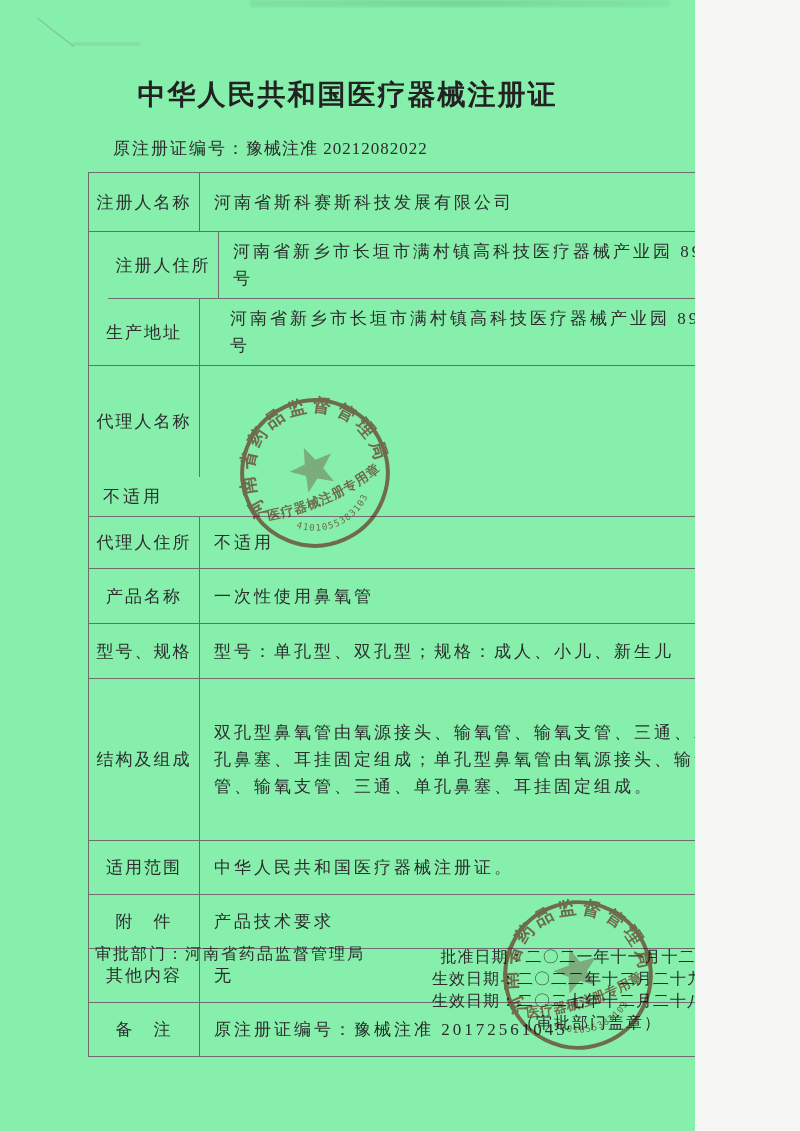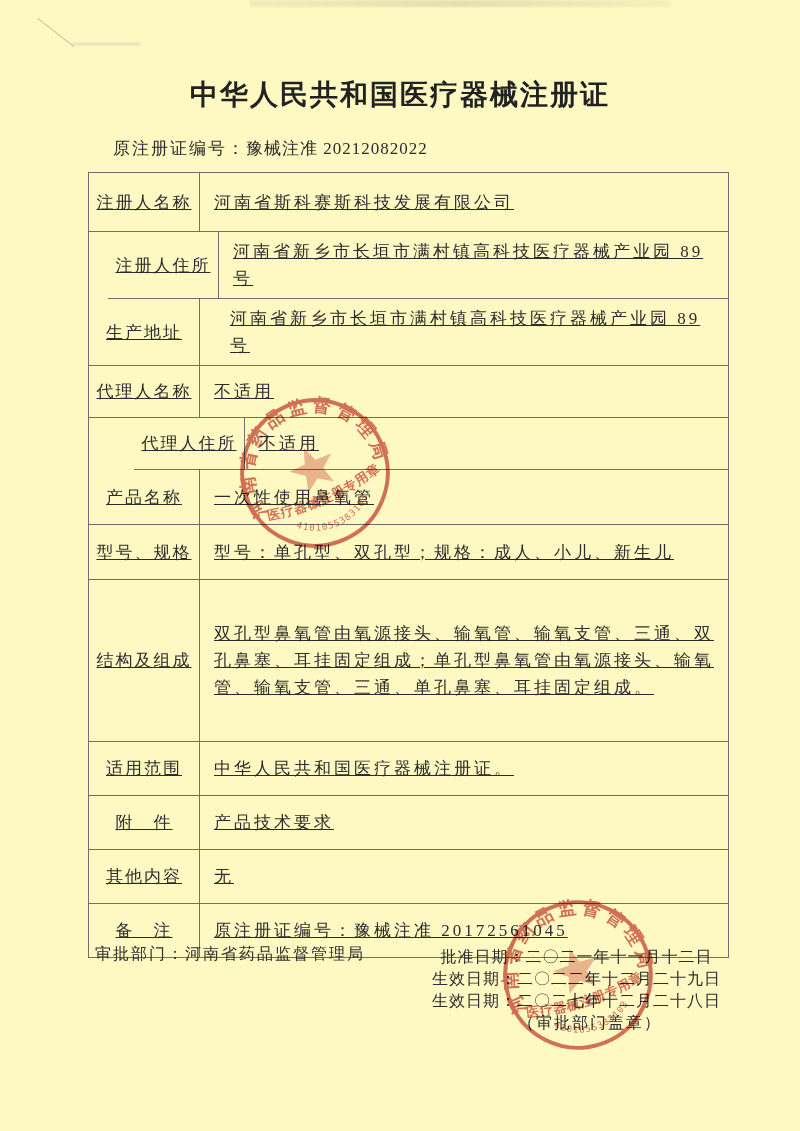--- a/index.html
+++ b/index.html
@@ -2,22 +2,22 @@
 <html><head>
 <meta charset="utf-8">
 <style>
   * { margin:0; padding:0; box-sizing:border-box; }
   html,body { width:800px; height:1131px; }
   body {
     font-family: "Liberation Serif", "DejaVu Serif", serif;
     background:#f6f6f4;
   }
   .page {
-    position:relative; width:800px; height:1131px;
-    background:#fef9c3; overflow:hidden; color:#2b2b2b;
+    position:relative; width:695px; height:1131px;
+    background:#86efac; overflow:hidden; color:#2b2b2b;
   }
   
   .artifact-diag {
     position:absolute; left:38px; top:18px; width:46px; height:1px;
     background:rgba(120,120,120,.45); transform:rotate(38deg); transform-origin:left top;
   }
   .artifact-smudge {
     position:absolute; left:72px; top:43px; width:68px; height:2px;
     background:rgba(140,140,140,.30); filter:blur(1px);
   }
@@ -33,29 +33,28 @@
   }
   .cert-no {
     position:absolute; top:137px; left:113px;
     font-size:17px; letter-spacing:2px; color:#2d2d2d;
   }
   .cert-no .num { letter-spacing:1px; }
 
   .cert-table {
     position:absolute; left:88px; top:172px; width:641px;
     border:1px solid #6e6e6e;
-    text-decoration:underline;
   }
   .row { display:flex; min-height:54px; border-bottom:1px solid #6e6e6e; }
   .row:last-child { border-bottom:none; }
   .row:nth-child(1) { min-height:59px; }
   .row:nth-child(2) { min-height:56px;margin-left:19px; }
   .row:nth-child(3) { min-height:56px;gap:16px; }
-  .row:nth-child(4) { min-height:52px; }
-  .row:nth-child(5) { min-height:52px;margin-left:45px; }
+  .row:nth-child(4) { min-height:52px;flex-direction:column; }
+  .row:nth-child(5) { min-height:52px; }
   .row:nth-child(6) { min-height:55px; }
   .row:nth-child(7) { min-height:55px; }
   .row:nth-child(8) { min-height:162px; }
   .row:nth-child(12){ min-height:53px; }
   .cell { display:flex; align-items:center; font-size:17px; color:#2d2d2d; }
   .cell.label {
     width:111px; flex:0 0 111px; justify-content:center; text-align:center;
     border-right:1px solid #6e6e6e; letter-spacing:2px; padding:4px 2px;
   }
   .cell.value {

